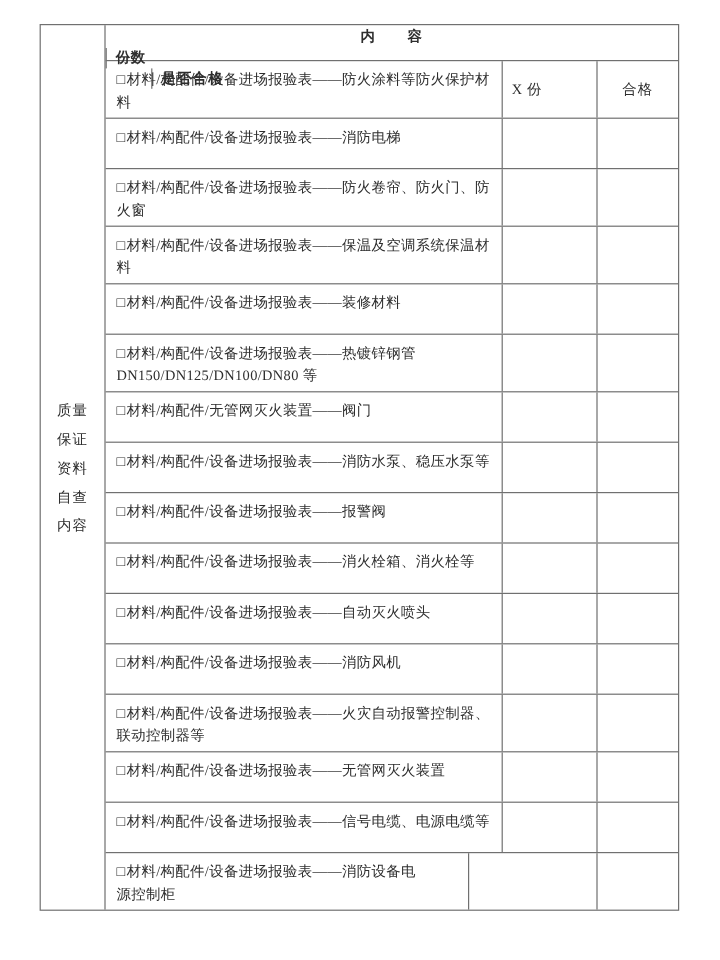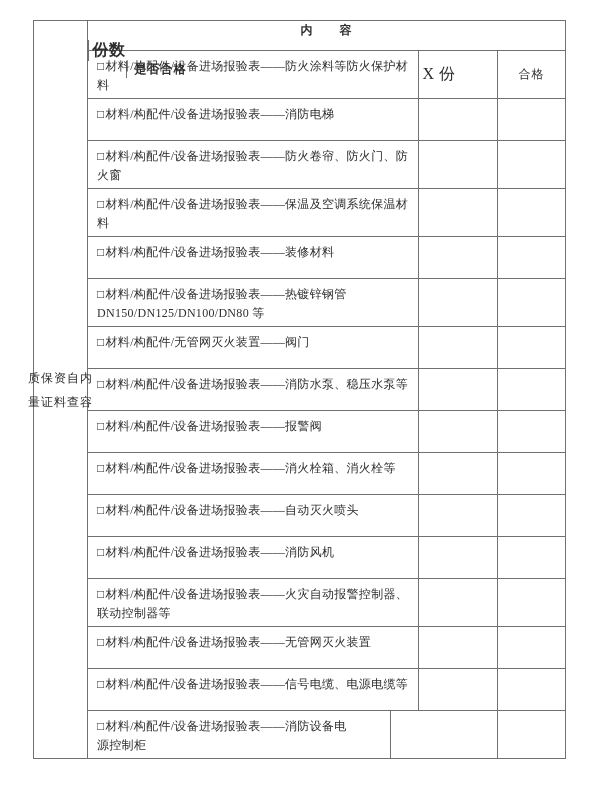--- a/index.html
+++ b/index.html
@@ -17,21 +17,21 @@
     box-sizing: border-box;
     border: 1px solid #707070;
     display: flex;
     background: #ffffff;
   }
   .side-cell {
     width: 54px;
     box-sizing: border-box;
     border-right: 1px solid #707070;
     display: flex;
-    flex-direction: row;
+    flex-direction: column;
     justify-content: center;
     align-items: center;
     font-size: 12px;
     letter-spacing: 1px;
     line-height: 24px;
   }
   .main { flex: 1; display: flex; flex-direction: column; min-width: 0; }
   .hrow {
     display: flex;
     height: 30px;
@@ -64,21 +64,21 @@
     padding: 0;
     letter-spacing: 1px;
   }
   .c-num {
     width: 41px;
     box-sizing: border-box;
     border-left: 1px solid #707070;
     display: flex;
     align-items: center;
     justify-content: center;
-    font-size: 16px;
+    font-size: 12px;
     letter-spacing: 0.5px;
     text-align: center;
   }
   .c-ok {
     width: 68px;
     box-sizing: border-box;
     border-left: 1px solid #707070;
     display: flex;
     align-items: center;
     justify-content: center;

